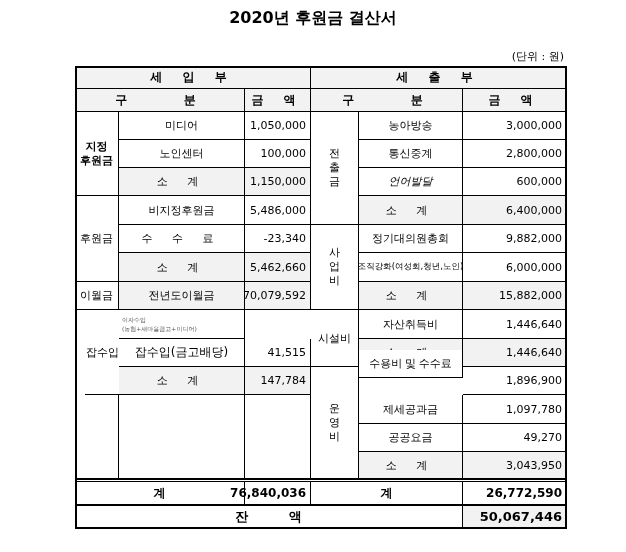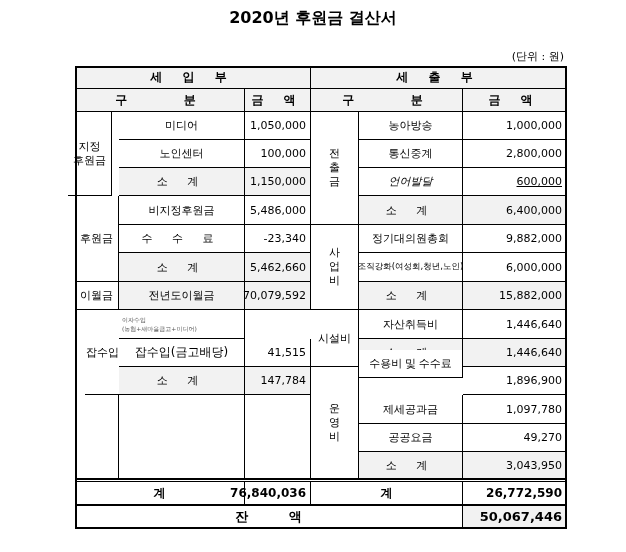--- a/index.html
+++ b/index.html
@@ -32,21 +32,21 @@
 <div>
 
   <div class="c g b sp" style="left:75px;top:66px;width:236px;height:23px;">세 입 부</div>
   <div class="c g b sp" style="left:311px;top:66px;width:256px;height:23px;">세 출 부</div>
 
   <div class="c g b sp" style="left:75px;top:89px;width:170px;height:23px;white-space:pre;">구    분</div>
   <div class="c g b sp" style="left:245px;top:89px;width:66px;height:23px;">금 액</div>
   <div class="c g b sp" style="left:311px;top:89px;width:152px;height:23px;white-space:pre;">구    분</div>
   <div class="c g b sp" style="left:463px;top:89px;width:104px;height:23px;">금 액</div>
 
-  <div class="c v" style="left:68px;top:112px;width:44px;height:84px;">
+  <div class="c v" style="left:75px;top:112px;width:44px;height:84px;font-weight:bold;">
     <span>지정</span>
     <span>후원금</span>
   </div>
   <div class="c" style="left:119px;top:112px;width:126px;height:28px;">미디어</div>
   <div class="c r" style="left:245px;top:112px;width:66px;height:28px;">1,050,000</div>
   <div class="c" style="left:119px;top:140px;width:126px;height:28px;">노인센터</div>
   <div class="c r" style="left:245px;top:140px;width:66px;height:28px;">100,000</div>
   <div class="c g sp" style="left:119px;top:168px;width:126px;height:28px;">소 계</div>
   <div class="c g r" style="left:245px;top:168px;width:66px;height:28px;">1,150,000</div>
 
@@ -76,25 +76,25 @@
   <div class="c" style="left:75px;top:395px;width:44px;height:84px;"></div>
   <div class="c" style="left:119px;top:395px;width:126px;height:84px;"></div>
   <div class="c" style="left:245px;top:395px;width:66px;height:84px;"></div>
 
   <div class="c v" style="left:311px;top:112px;width:48px;height:113px;">
     <span>전</span>
     <span>출</span>
     <span>금</span>
   </div>
   <div class="c" style="left:359px;top:112px;width:104px;height:28px;">농아방송</div>
-  <div class="c r" style="left:463px;top:112px;width:104px;height:28px;">1,000,000</div>
+  <div class="c r" style="left:463px;top:112px;width:104px;height:28px;">3,000,000</div>
   <div class="c" style="left:359px;top:140px;width:104px;height:28px;">통신중계</div>
   <div class="c r" style="left:463px;top:140px;width:104px;height:28px;">2,800,000</div>
   <div class="c" style="left:359px;top:168px;width:104px;height:28px;font-style:italic;">언어발달</div>
-  <div class="c r" style="left:463px;top:168px;width:104px;height:28px;text-decoration:underline;">600,000</div>
+  <div class="c r" style="left:463px;top:168px;width:104px;height:28px;">600,000</div>
   <div class="c g sp" style="left:359px;top:196px;width:104px;height:29px;">소 계</div>
   <div class="c g r" style="left:463px;top:196px;width:104px;height:29px;">6,400,000</div>
 
   <div class="c v" style="left:311px;top:225px;width:48px;height:85px;">
     <span>사</span>
     <span>업</span>
     <span>비</span>
   </div>
   <div class="c" style="left:359px;top:225px;width:104px;height:28px;">정기대의원총회</div>
   <div class="c r" style="left:463px;top:225px;width:104px;height:28px;">9,882,000</div>

